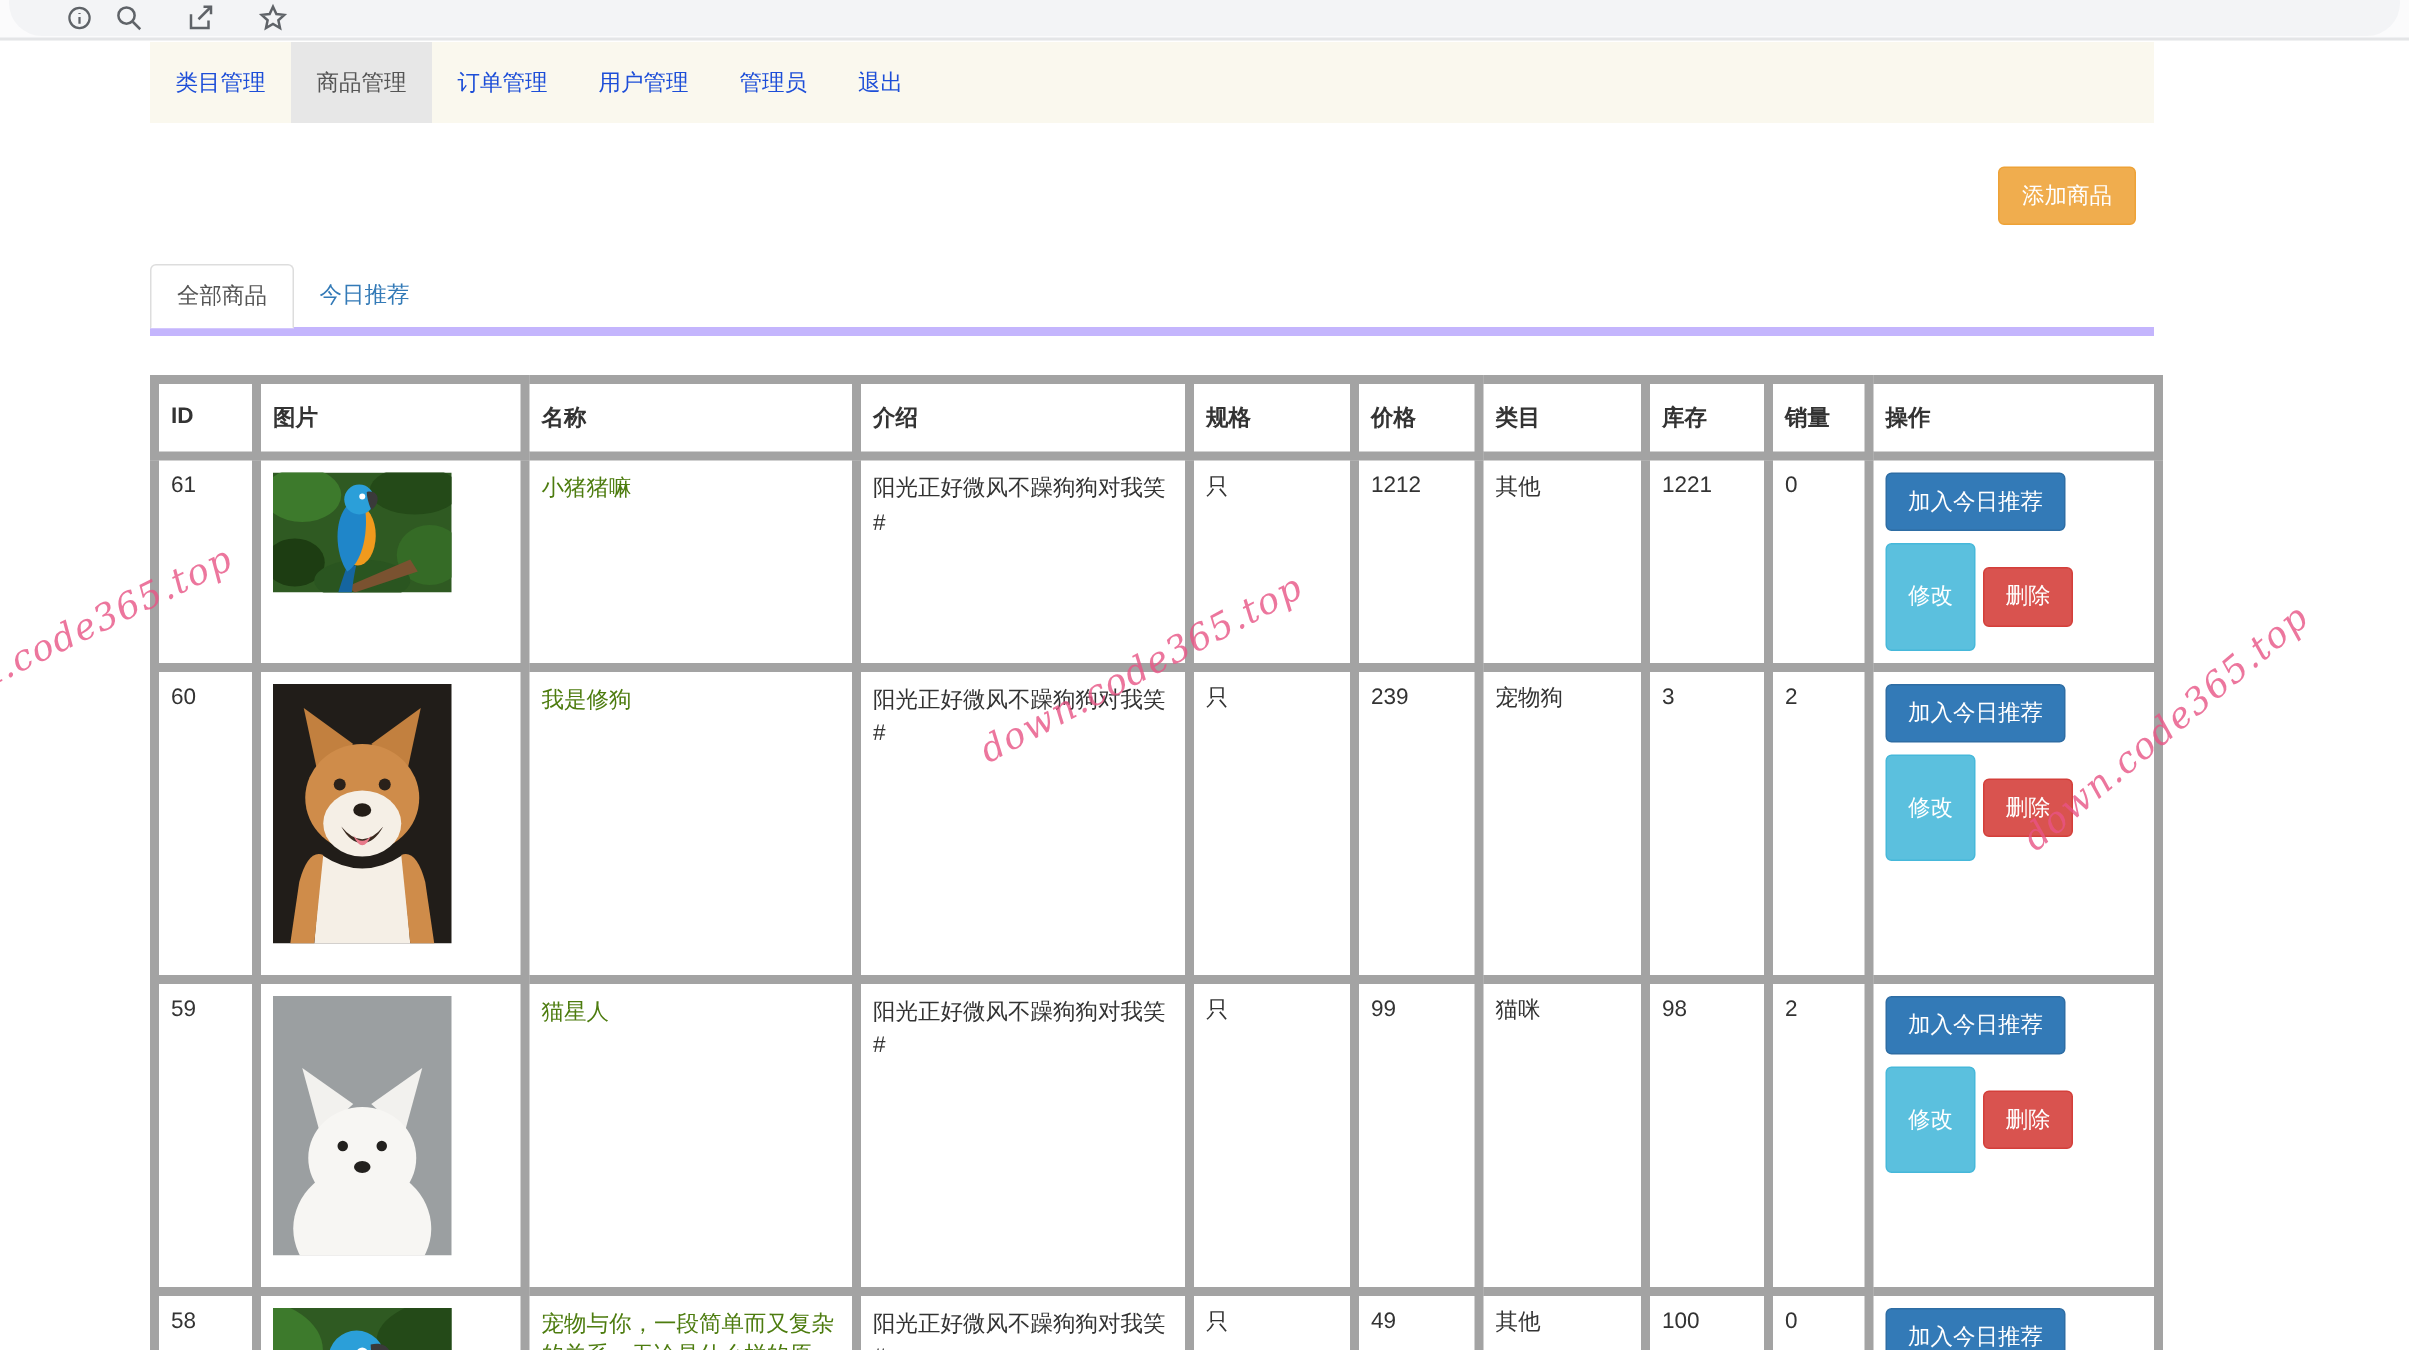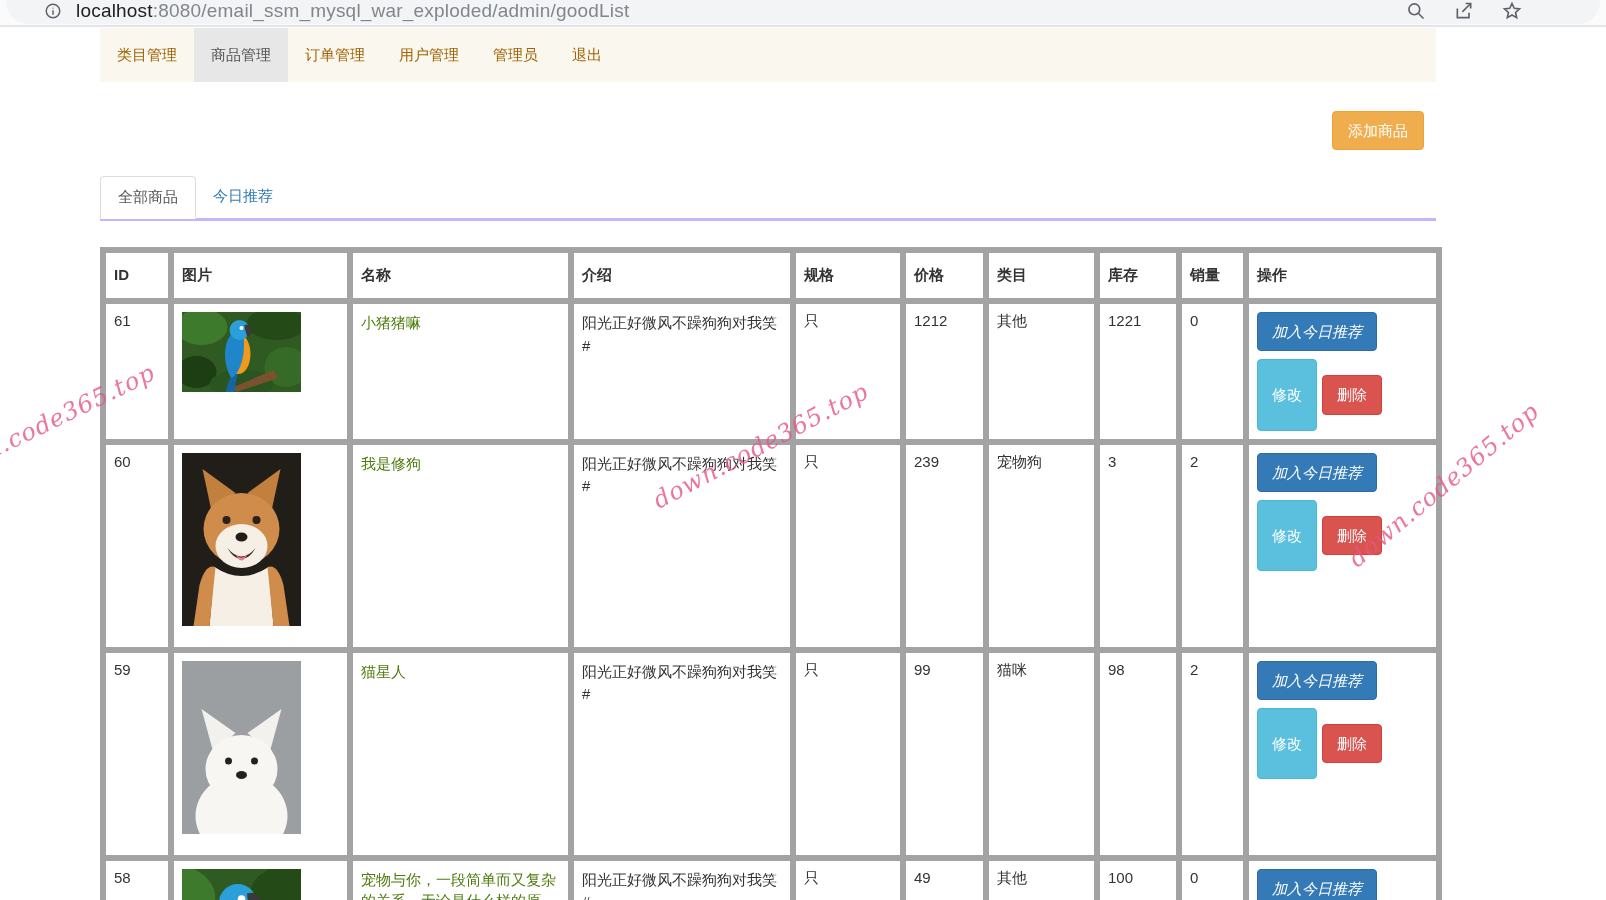--- a/index.html
+++ b/index.html
@@ -19,52 +19,52 @@
   .bar-icons { display:flex; gap:28px; margin-right:58px; flex:none; align-items:center; }
   .bar-icons svg { width:20px; height:20px; }
 
   
   .page { position:absolute; left:100px; top:28px; width:1336px; }
 
   
   .navbar { height:54px; background:#faf8ee; display:flex; align-items:stretch; }
   .brand { font-size:21px; color:#8b8b80; display:flex; align-items:center;
     padding:0 22px 0 20px; cursor:pointer; }
-  .nav-item { font-size:15px; color:#a16207; display:flex; align-items:center;
+  .nav-item { font-size:15px; color:#1d4ed8; display:flex; align-items:center;
     padding:0 17px; cursor:pointer; text-decoration:none; }
   .nav-item.active { background:#e7e7e7; color:#555; }
 
   
   .add-row { height:66px; position:relative; }
   .btn { display:inline-block; border-radius:4px; color:#fff; font-size:15px;
     border:1px solid transparent; cursor:pointer; text-align:center;
     font-family:inherit; line-height:1.42; }
   .btn-warning { background:#f0ad4e; border-color:#eea236; padding:8px 15px;
     position:absolute; right:12px; top:29px; }
 
   
-  .tabs { list-style:none; display:flex; border-bottom:3px solid #c4b5fd; margin-top:28px; }
+  .tabs { list-style:none; display:flex; border-bottom:6px solid #c4b5fd; margin-top:28px; }
   .tab { padding:11px 17px; font-size:15px; cursor:pointer; }
   .tab.active { background:#fff; border:1px solid #ddd; border-bottom:1px solid #fff;
     margin-bottom:-1px; border-radius:4px 4px 0 0; color:#555; }
   .tab.inactive { color:#337ab7; }
 
   
   table { width:100%; border-collapse:collapse; table-layout:fixed; margin-top:26px; }
   th,td { border:6px solid #a3a3a3; padding:8px; font-size:15px; color:#333;
     vertical-align:top; text-align:left; word-break:break-all; }
   th { font-weight:bold; padding:13px 8px; }
   tr.r1 { height:110px; } tr.r2 { height:208px; } tr.r3 { height:208px; } tr.r4 { height:170px; }
   .prod-img { display:block; }
   .name-link { color:#4d7c0f; text-decoration:none; cursor:pointer; line-height:1.45; }
   .intro-text { line-height:1.5; }
 
   
   .btn-recommend { background:#337ab7; border-color:#2e6da4; padding:8px 14px;
-    margin-bottom:8px; display:inline-block;font-style:italic; }
+    margin-bottom:8px; display:inline-block; }
   .btn-edit { background:#5bc0de; border-color:#46b8da; padding:24px 14px; margin-right:5px; }
   .btn-delete { background:#d9534f; border-color:#d43f3a; padding:8px 14px; }
 
   
   .wm { position:absolute; white-space:nowrap; z-index:10; pointer-events:none;
     font-family:"DejaVu Serif",serif; font-style:italic; font-size:24px;
     color:rgba(231,84,132,.8); transform-origin:left center; letter-spacing:1px; }
   .wm1 { left:-62px; top:462px; transform:rotate(-26deg); }
   .wm2 { left:655px; top:488px; transform:rotate(-28deg); }
   .wm3 { left:1352px; top:548px; transform:rotate(-40deg); }
@@ -75,21 +75,20 @@
 <div class="browser-bar">
   <div class="omnibox">
     <div class="omnibox-inner">
       <span class="info-icon">
         <svg viewBox="0 0 24 24" fill="none" stroke="#5f6368" stroke-width="2">
           <circle cx="12" cy="12" r="9"></circle>
             <line x1="12" y1="11" x2="12" y2="17"></line>
             <line x1="12" y1="7.5" x2="12" y2="8.5"></line>
         </svg>
       </span>
-      <span class="url-text"><span class="host">localhost</span><span class="path">:8080/email_ssm_mysql_war_exploded/admin/goodList</span></span>
       <span class="bar-icons">
         <svg viewBox="0 0 24 24" fill="none" stroke="#5f6368" stroke-width="2">
           <circle cx="10" cy="10" r="6.5"></circle>
             <line x1="15" y1="15" x2="21" y2="21"></line>
         </svg>
         <svg viewBox="0 0 24 24" fill="none" stroke="#5f6368" stroke-width="2">
           <path d="M4 9 V20 H18 V14"></path>
             <path d="M10 13 L20 3"></path>
             <path d="M14 3 h6 v6"></path>
         </svg>

